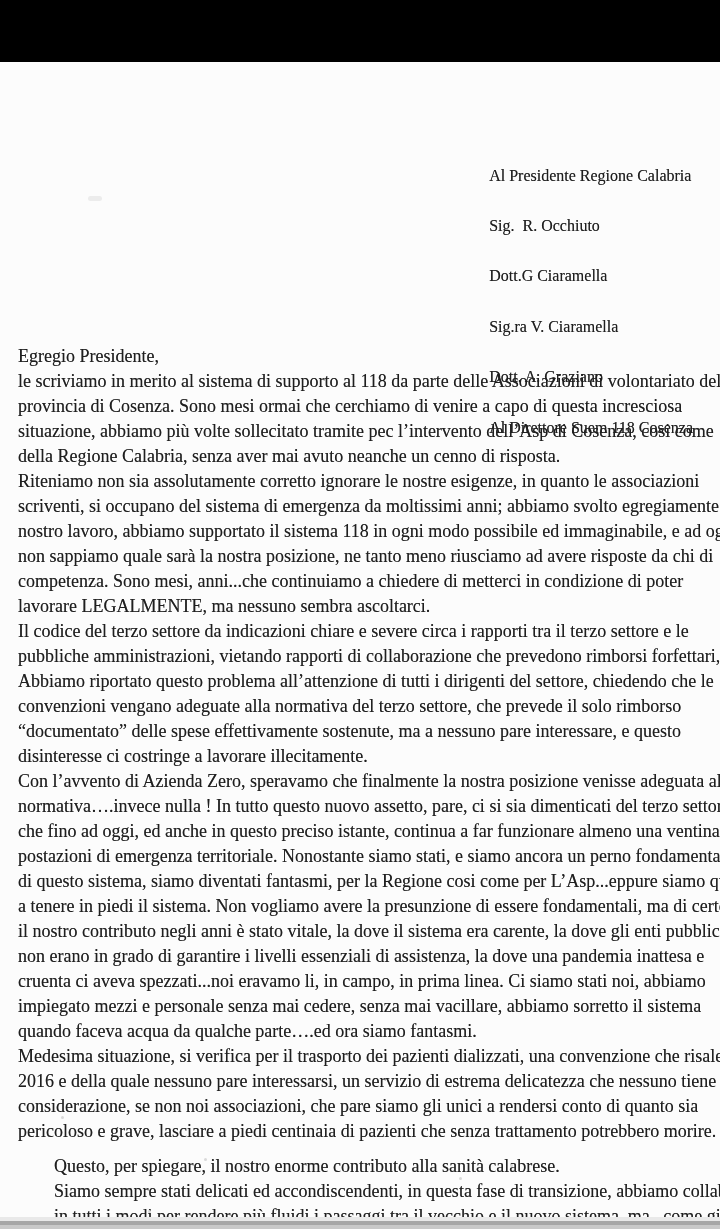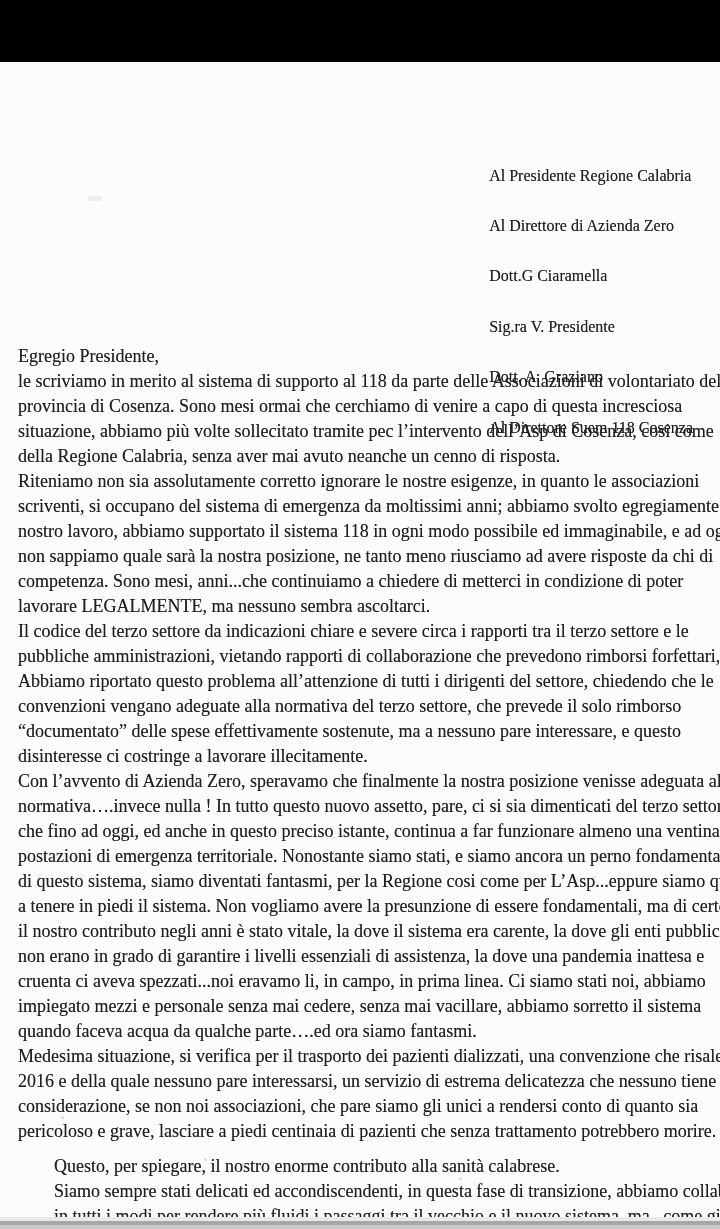--- a/index.html
+++ b/index.html
@@ -74,23 +74,23 @@
 </style>
 </head>
 <body>
 
 <div class="page">
 
   <div class="top-bar"></div>
 
   <div class="recipients">
     <div>Al Presidente Regione Calabria</div>
-    <div>Al Direttore di Azienda Zero</div>
+    <div>Sig.  R. Occhiuto</div>
     <div>Dott.G Ciaramella</div>
-    <div>Sig.ra V. Presidente</div>
+    <div>Sig.ra V. Ciaramella</div>
     <div>Dott. A. Graziano</div>
     <div>Al Direttore Suem 118 Cosenza</div>
   </div>
 
   <div class="letter-body">
     <div class="para">Egregio Presidente,
 le scriviamo in merito al sistema di supporto al 118 da parte delle Associazioni di volontariato della
 provincia di Cosenza. Sono mesi ormai che cerchiamo di venire a capo di questa incresciosa
 situazione, abbiamo più volte sollecitato tramite pec l’intervento dell’Asp di Cosenza, cosi come
 della Regione Calabria, senza aver mai avuto neanche un cenno di risposta.</div>

